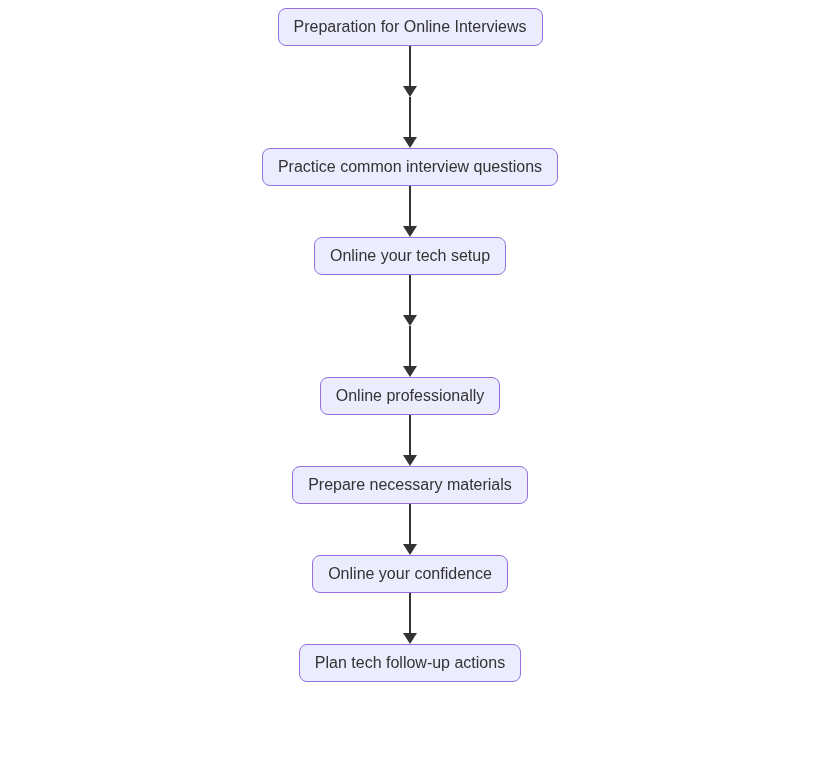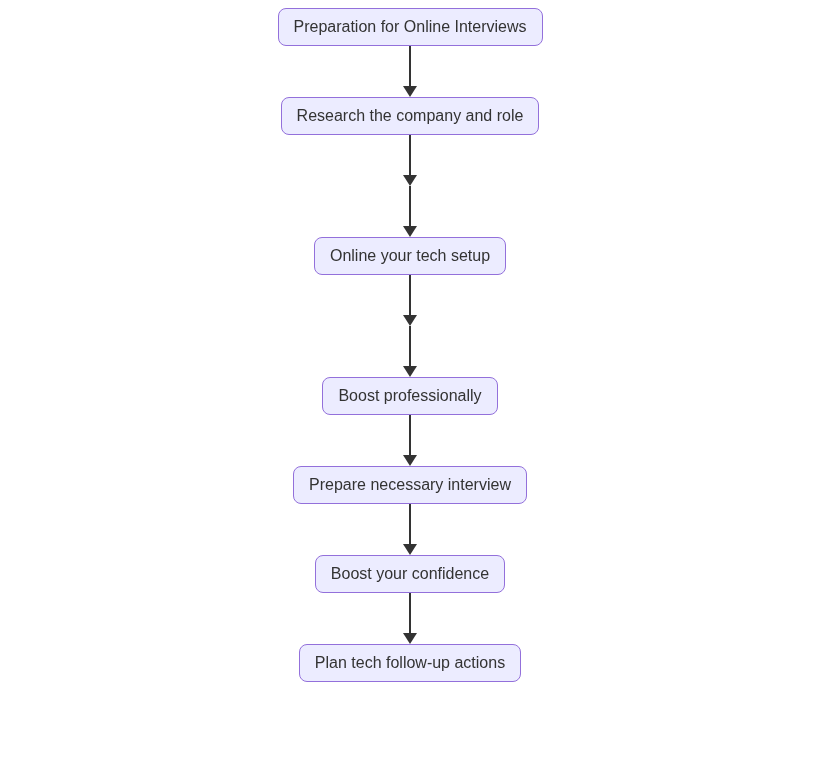--- a/index.html
+++ b/index.html
@@ -67,29 +67,29 @@
 
     <div class="node">
       <span>Preparation for Online Interviews</span>
     </div>
 
     <div class="arrow">
       <div class="shaft"></div>
       <div class="head"></div>
     </div>
 
-    <div class="node">
-      <span>Research the company and role</span>
-    </div>
 
     <div class="arrow">
       <div class="shaft"></div>
       <div class="head"></div>
     </div>
 
+    <div class="node">
+      <span>Practice common interview questions</span>
+    </div>
 
     <div class="arrow">
       <div class="shaft"></div>
       <div class="head"></div>
     </div>
 
     <div class="node">
       <span>Online your tech setup</span>
     </div>
 
@@ -98,39 +98,39 @@
       <div class="head"></div>
     </div>
 
 
     <div class="arrow">
       <div class="shaft"></div>
       <div class="head"></div>
     </div>
 
     <div class="node">
-      <span>Boost professionally</span>
+      <span>Online professionally</span>
     </div>
 
     <div class="arrow">
       <div class="shaft"></div>
       <div class="head"></div>
     </div>
 
     <div class="node">
-      <span>Prepare necessary interview</span>
+      <span>Prepare necessary materials</span>
     </div>
 
     <div class="arrow">
       <div class="shaft"></div>
       <div class="head"></div>
     </div>
 
     <div class="node">
-      <span>Boost your confidence</span>
+      <span>Online your confidence</span>
     </div>
 
     <div class="arrow">
       <div class="shaft"></div>
       <div class="head"></div>
     </div>
 
     <div class="node">
       <span>Plan tech follow-up actions</span>
     </div>

